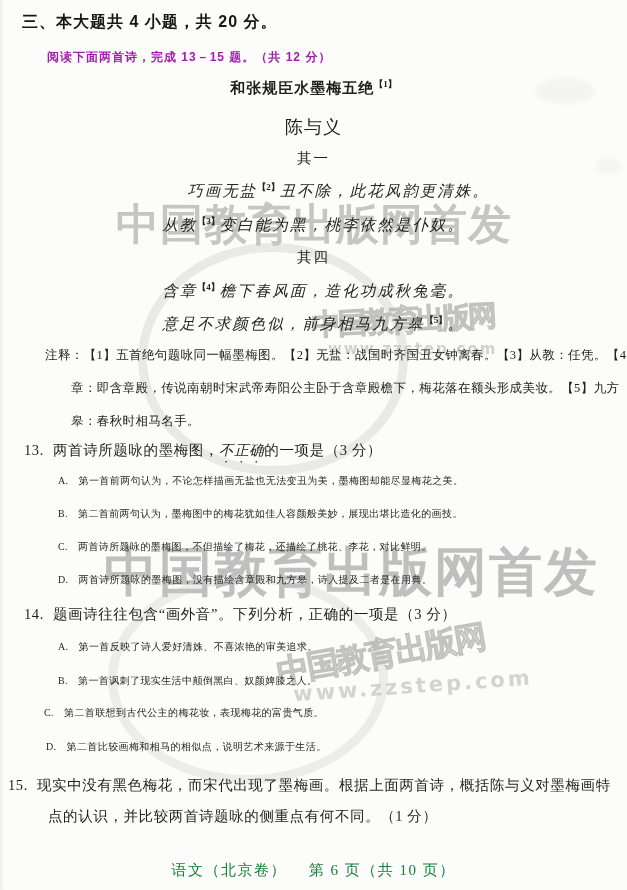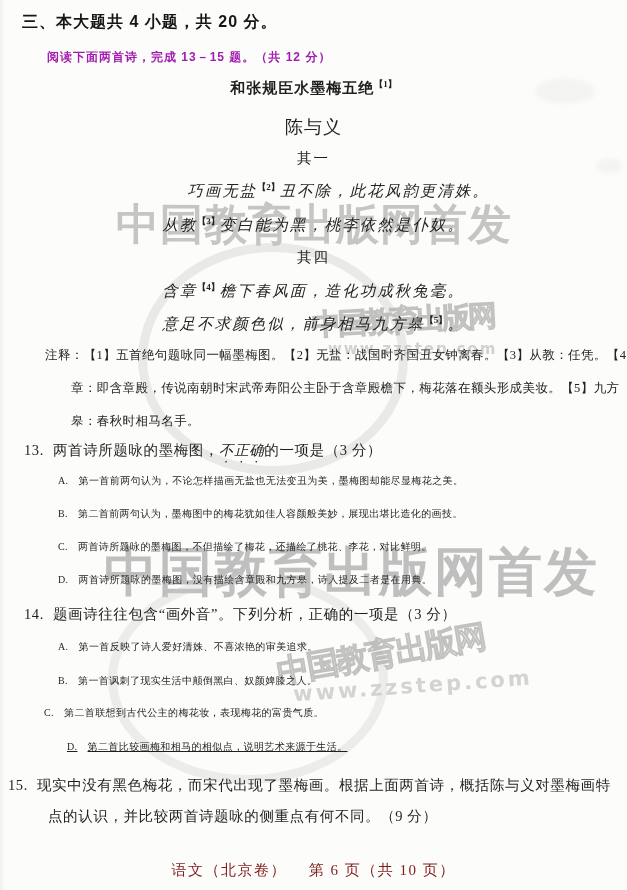--- a/index.html
+++ b/index.html
@@ -36,21 +36,21 @@
   .q-num{margin-right:9px;}
   .opt{font-size:10px;letter-spacing:0.4px;}
   .opt-label{margin-right:10px;}
   .emph{
     -webkit-text-emphasis:filled dot #1a1a1a;
     text-emphasis:filled dot #1a1a1a;
     -webkit-text-emphasis-position:under right;
     text-emphasis-position:under right;
     font-style:italic;
   }
-  .footer{font-size:15px;letter-spacing:1.5px;color:#7f1d1d;}
+  .footer{font-size:15px;letter-spacing:1.5px;color:#15803d;}
 
   
   .wm{position:absolute;z-index:0;pointer-events:none;}
   .content{position:relative;z-index:1;}
   .wm-stamp{
     font-family:"Liberation Sans","DejaVu Sans",sans-serif;font-weight:700;
     color:#8f8f8f;opacity:0.5;white-space:nowrap;
   }
   .wm-stamp1{left:116px;top:196px;font-size:43px;letter-spacing:1px;}
   .wm-stamp2{left:104px;top:537px;font-size:53px;letter-spacing:2px;opacity:0.55;}
@@ -121,21 +121,21 @@
     <div class="abs opt" style="left:58px;top:474px;"><span class="opt-label">A.</span><span>第一首前两句认为，不论怎样描画无盐也无法变丑为美，墨梅图却能尽显梅花之美。</span></div>
     <div class="abs opt" style="left:58px;top:507px;"><span class="opt-label">B.</span><span>第二首前两句认为，墨梅图中的梅花犹如佳人容颜般美妙，展现出堪比造化的画技。</span></div>
     <div class="abs opt" style="left:58px;top:540px;"><span class="opt-label">C.</span><span>两首诗所题咏的墨梅图，不但描绘了梅花，还描绘了桃花、李花，对比鲜明。</span></div>
     <div class="abs opt" style="left:58px;top:573px;"><span class="opt-label">D.</span><span>两首诗所题咏的墨梅图，没有描绘含章殿和九方皋，诗人提及二者是在用典。</span></div>
 
     <div class="abs q-stem" style="left:24px;top:605px;text-align:center;"><span class="q-num">14.</span><span>题画诗往往包含“画外音”。下列分析，正确的一项是（3 分）</span></div>
 
     <div class="abs opt" style="left:58px;top:640px;"><span class="opt-label">A.</span><span>第一首反映了诗人爱好清姝、不喜浓艳的审美追求。</span></div>
     <div class="abs opt" style="left:58px;top:674px;"><span class="opt-label">B.</span><span>第一首讽刺了现实生活中颠倒黑白、奴颜婢膝之人。</span></div>
     <div class="abs opt" style="left:44px;top:706px;"><span class="opt-label">C.</span><span>第二首联想到古代公主的梅花妆，表现梅花的富贵气质。</span></div>
-    <div class="abs opt" style="left:67px;top:740px;text-decoration:underline;"><span class="opt-label">D.</span><span>第二首比较画梅和相马的相似点，说明艺术来源于生活。</span></div>
+    <div class="abs opt" style="left:46px;top:740px;"><span class="opt-label">D.</span><span>第二首比较画梅和相马的相似点，说明艺术来源于生活。</span></div>
 
     <div class="abs q-stem" style="left:8px;top:776px;"><span class="q-num">15.</span><span>现实中没有黑色梅花，而宋代出现了墨梅画。根据上面两首诗，概括陈与义对墨梅画特</span></div>
-    <div class="abs q-stem" style="left:48px;top:807px;">点的认识，并比较两首诗题咏的侧重点有何不同。（9 分）</div>
+    <div class="abs q-stem" style="left:48px;top:807px;">点的认识，并比较两首诗题咏的侧重点有何不同。（1 分）</div>
 
     <div class="abs center footer" style="top:861px;">语文（北京卷）　 第 6 页（共 10 页）</div>
 
   </div>
 </div>
 
 </body></html>

